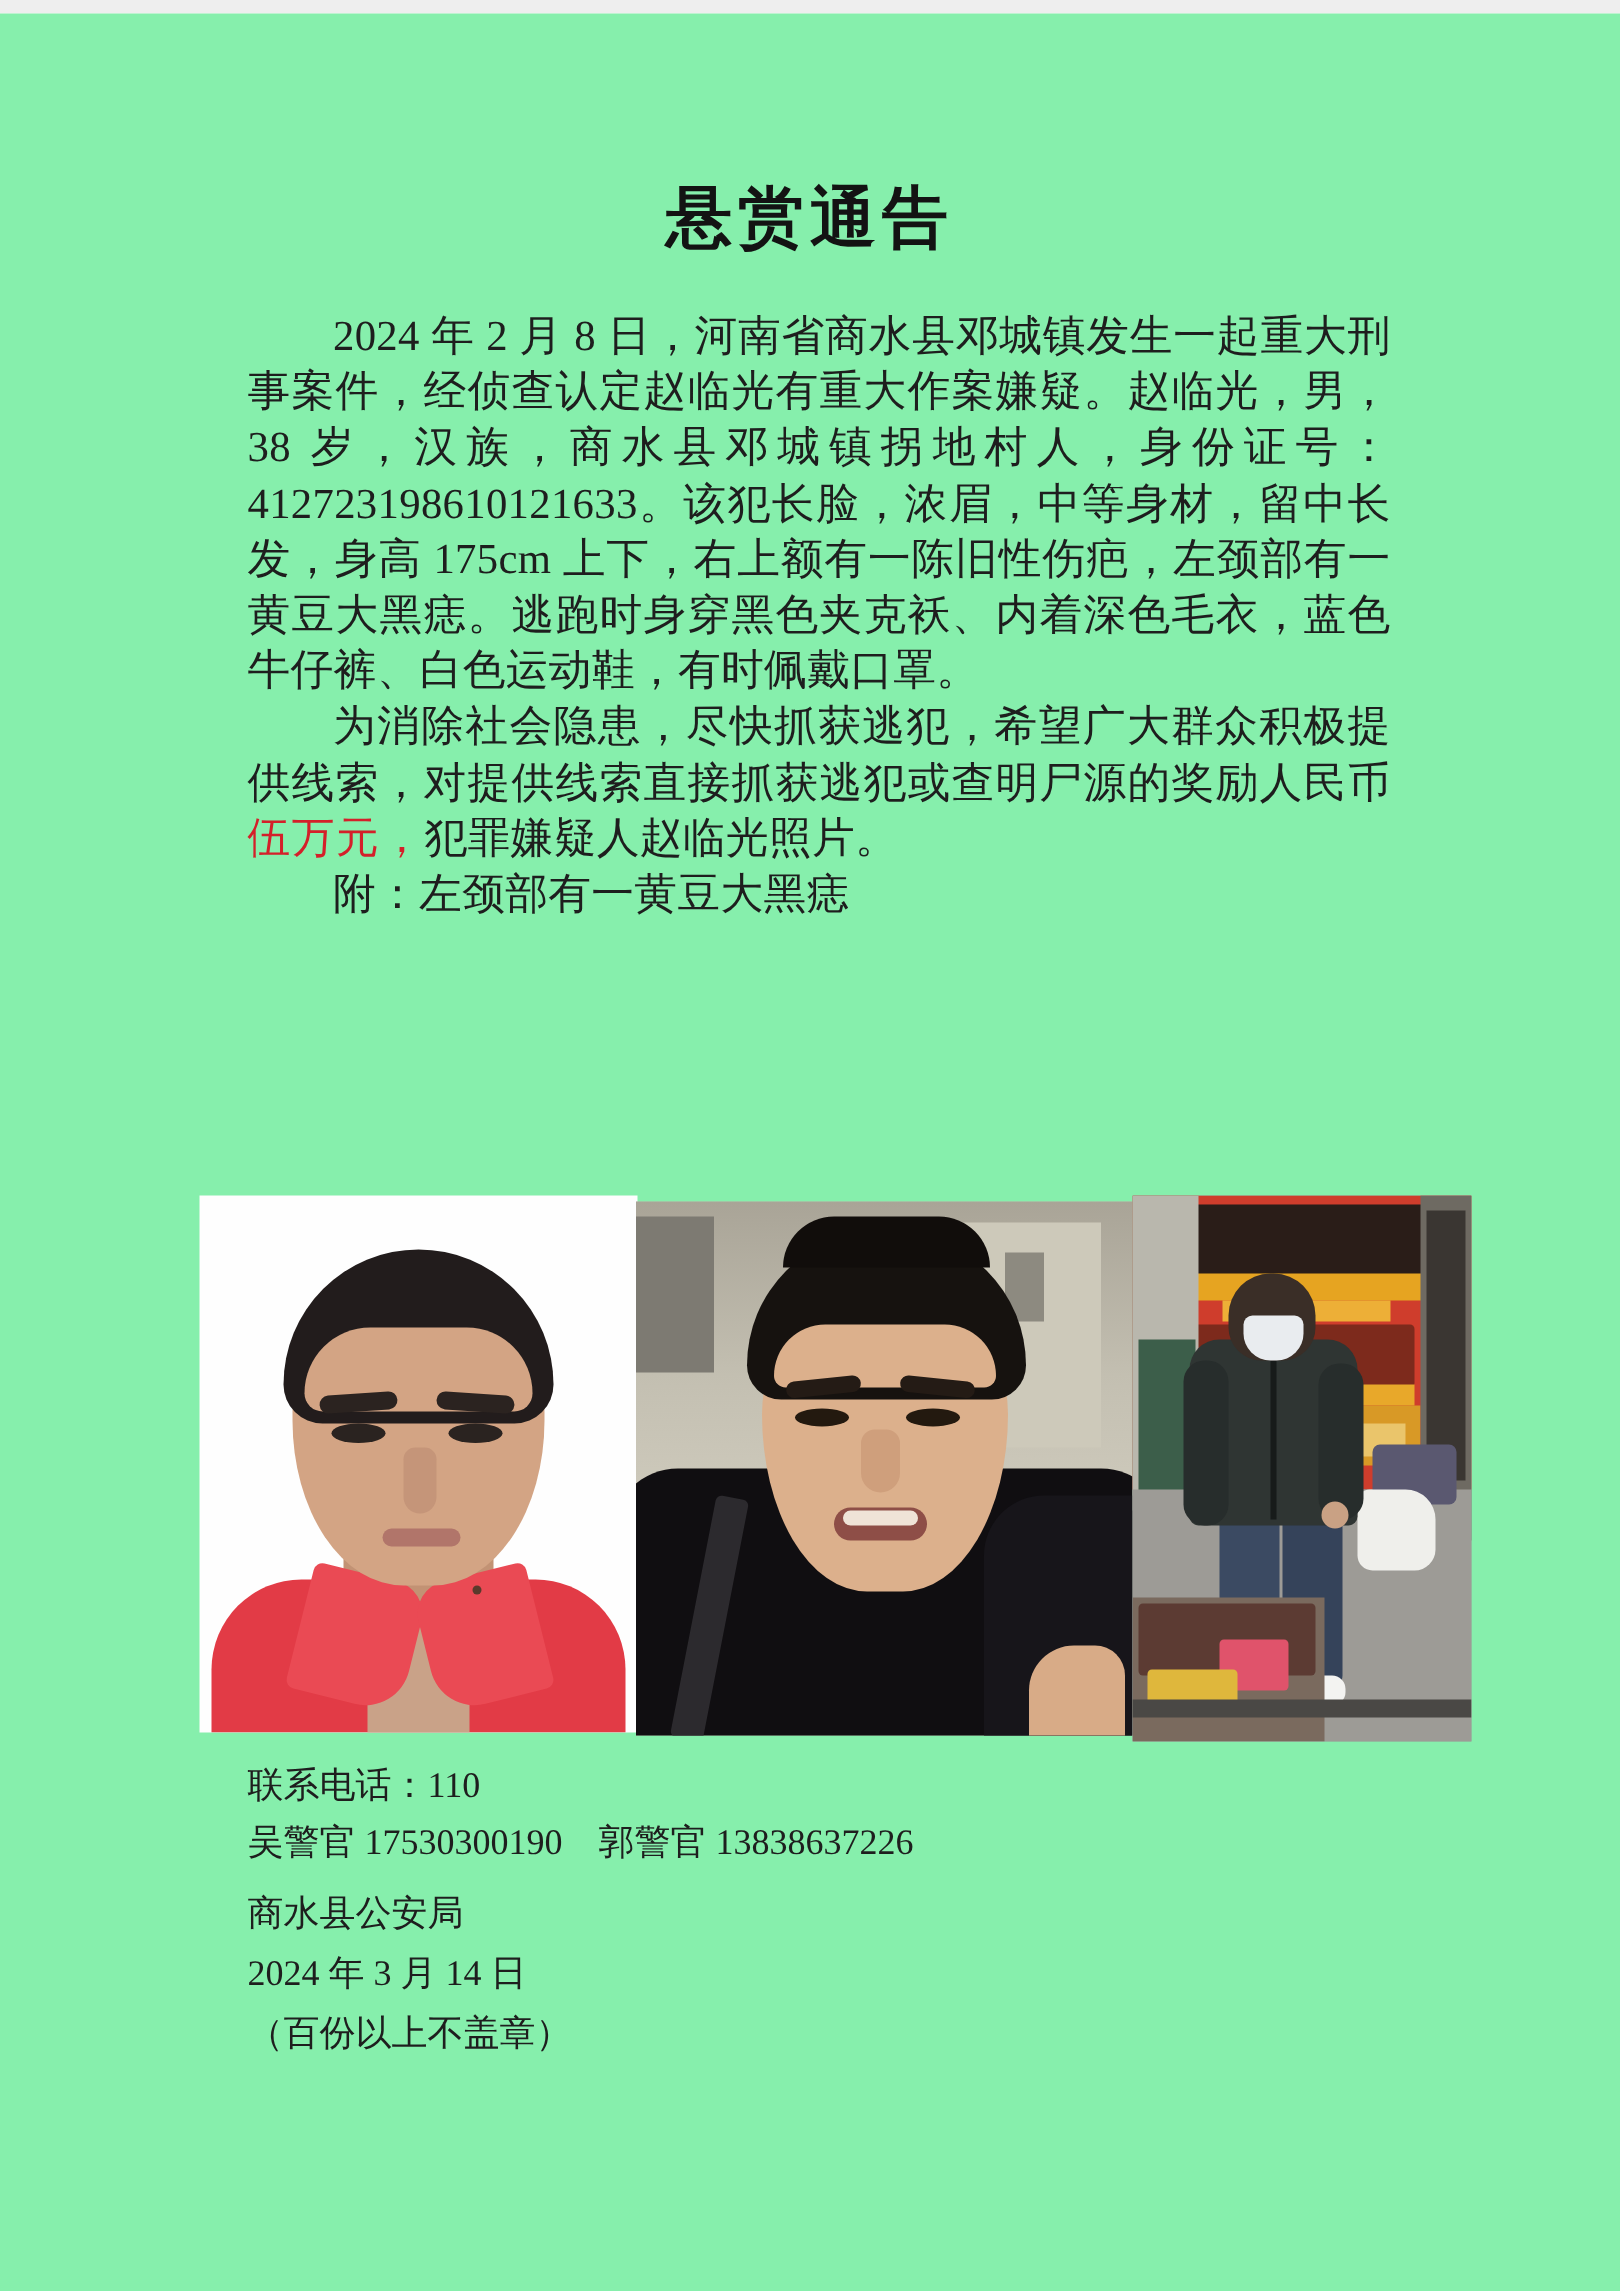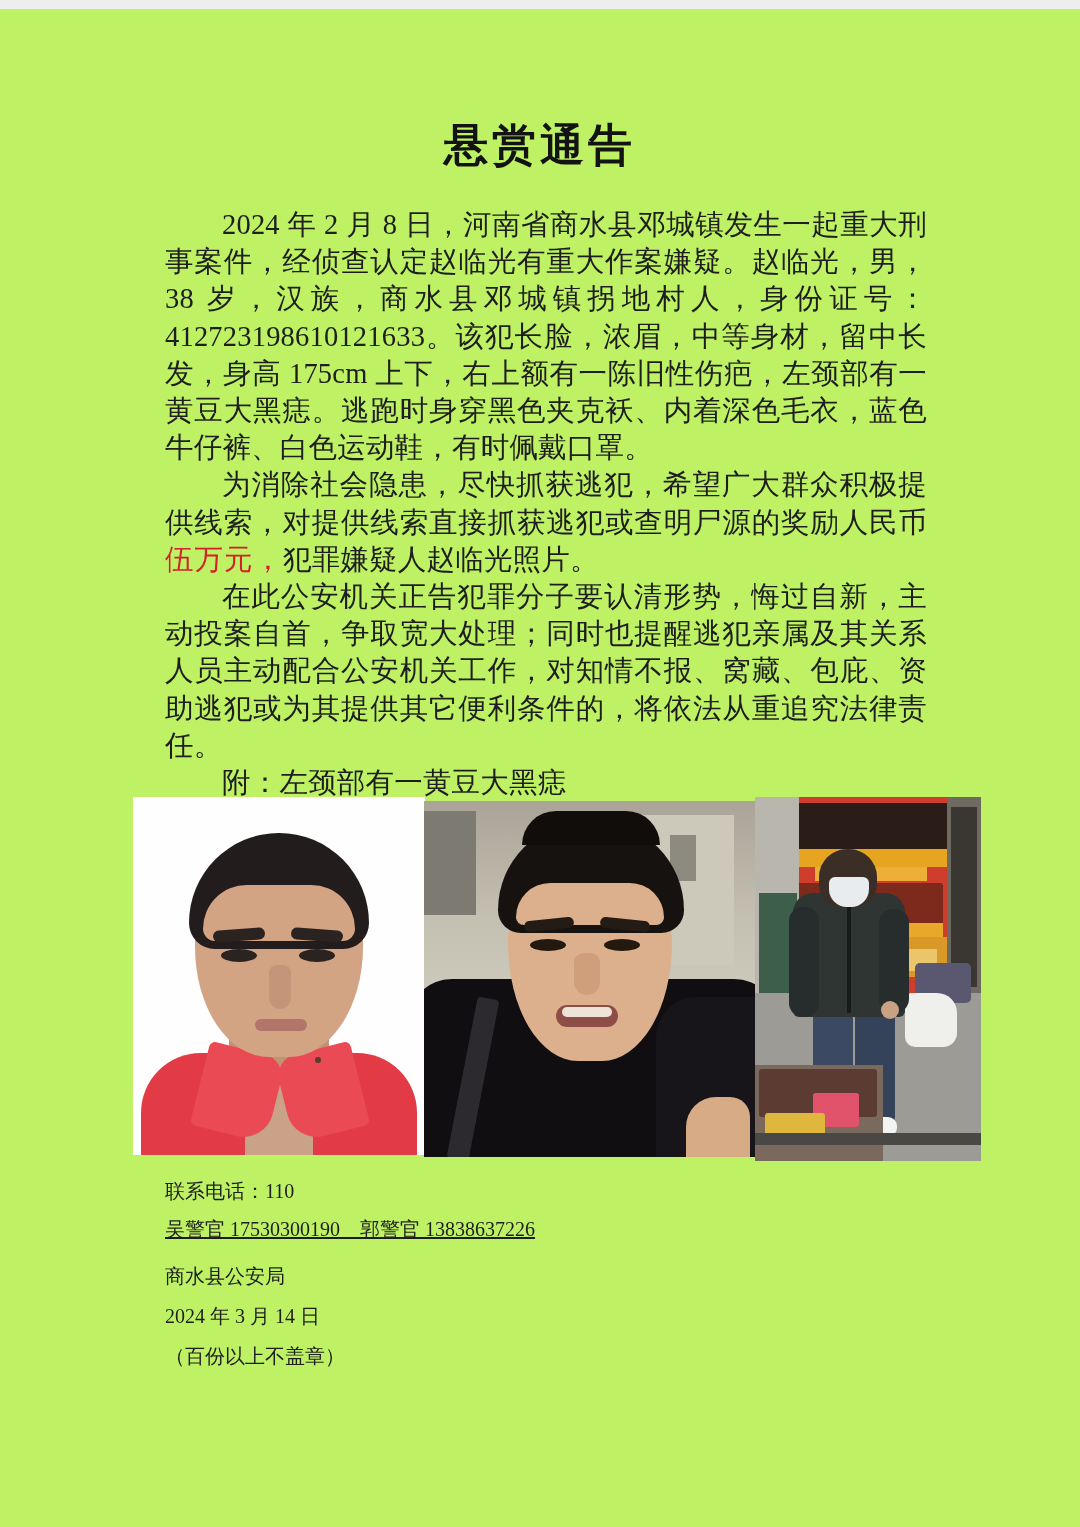--- a/index.html
+++ b/index.html
@@ -24,21 +24,21 @@
     width: 1080px;
     height: 9px;
     background: #eeeeee;
   }
 
   .page {
     position: absolute;
     top: 9px; left: 0;
     width: 1080px;
     height: 1518px;
-    background: #bef264;
+    background: #86efac;
   }
 
   
   .doc-title {
     position: absolute;
     top: 111px;
     left: 0;
     width: 1080px;
     text-align: center;
     font-size: 44px;
@@ -545,30 +545,29 @@
     background: #f3f3f1;
     border-radius: 9px;
   }
 
   
   .footer {
     position: absolute;
     top: 1163px;
     left: 165px;
     width: 762px;
-    font-size: 20px;
+    font-size: 24px;
     line-height: 38px;
     color: #1e1e1e;
   }
   .contact-line { margin: 0; }
   .officers {
     margin: 0;
     display: block;
     white-space: pre;
-    text-decoration: underline;
   }
   .signature-block {
     margin-top: 8px;
     text-align: left;
     padding-right: 14px;
     line-height: 40px;
   }
   .sig-line { display: block; }
 </style>
 </head>
@@ -579,21 +578,20 @@
 <div class="page">
 
   <div class="doc-title">悬赏通告</div>
 
   <div class="body-text">
 
     <p class="para"><span>2024 年 2 月 8 日，河南省商水县邓城镇发生一起重大刑事案件，经侦查认定赵临光有重大作案嫌疑。赵临光，男，38 岁，汉族，商水县邓城镇拐地村人，身份证号：412723198610121633。该犯长脸，浓眉，中等身材，留中长发，身高 175cm 上下，右上额有一陈旧性伤疤，左颈部有一黄豆大黑痣。逃跑时身穿黑色夹克袄、内着深色毛衣，蓝色牛仔裤、白色运动鞋，有时佩戴口罩。</span></p>
 
     <p class="para"><span>为消除社会隐患，尽快抓获逃犯，希望广大群众积极提供线索，对提供线索直接抓获逃犯或查明尸源的奖励人民币</span><span class="reward-amount">伍万元，</span><span>犯罪嫌疑人赵临光照片。</span></p>
 
-    <p class="para"><span>在此公安机关正告犯罪分子要认清形势，悔过自新，主动投案自首，争取宽大处理；同时也提醒逃犯亲属及其关系人员主动配合公安机关工作，对知情不报、窝藏、包庇、资助逃犯或为其提供其它便利条件的，将依法从重追究法律责任。</span></p>
 
     <p class="attach-line">附：左颈部有一黄豆大黑痣</p>
   </div>
 
   <div class="photo-row">
 
     <div class="photo photo-id">
       <div class="id-shirt"></div>
       <div class="id-neck"></div>
       <div class="id-chest"></div>

